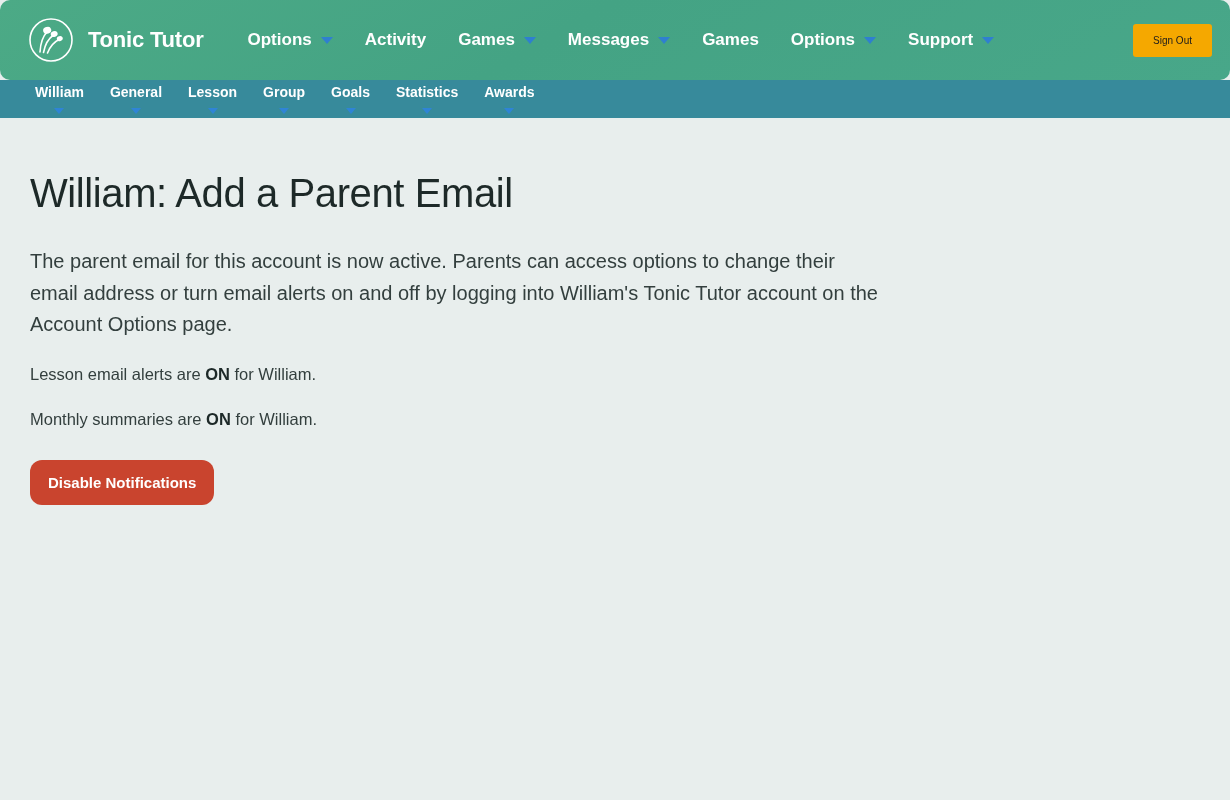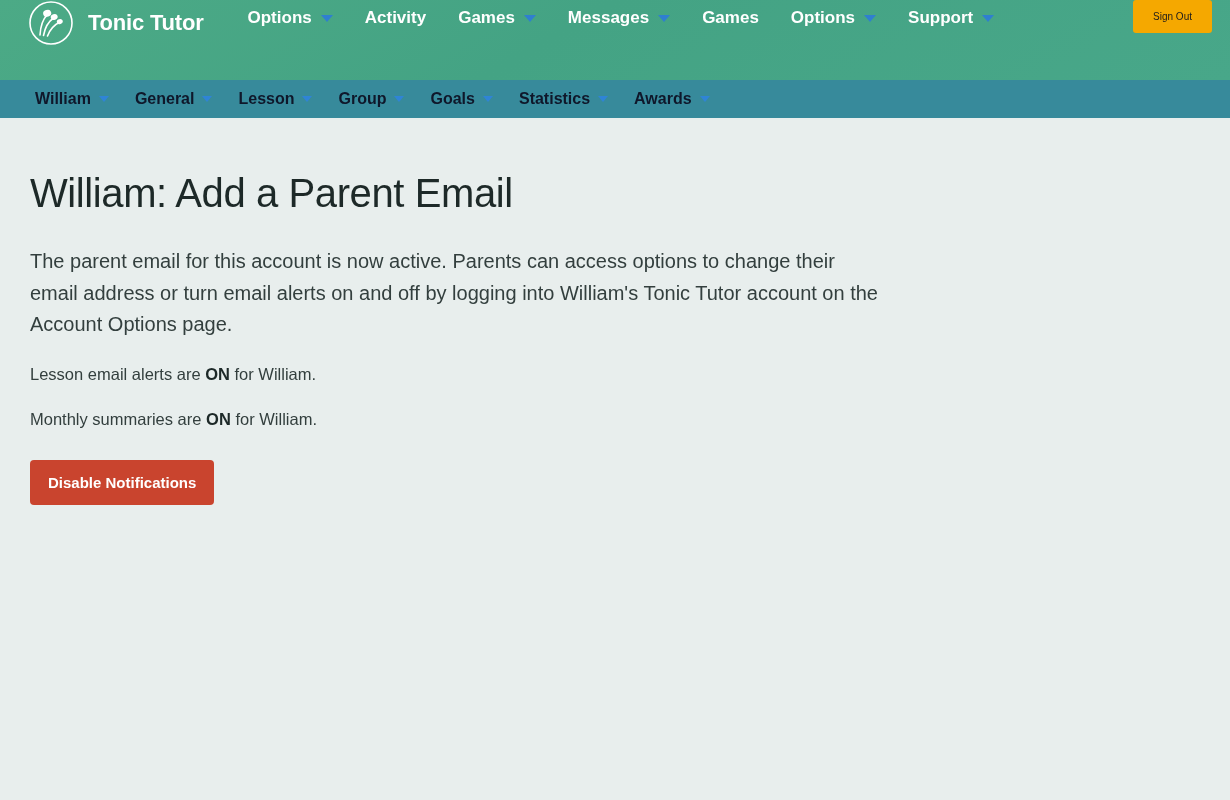--- a/index.html
+++ b/index.html
@@ -16,23 +16,24 @@
     font-family: "Liberation Sans", sans-serif;
     color: #2c3a39;
     -webkit-font-smoothing: antialiased;
   }
 
   
   .topbar {
     height: 80px;
     background: linear-gradient(150deg, #4caa86 0%, #44a384 45%, #48a789 100%);
     display: flex;
-    align-items: flex-start;
+    align-items: center;
     padding: 0 18px 0 28px;
     position: relative;
+    border-radius: 10px;
   }
 
   .brand {
     display: flex;
     align-items: center;
     gap: 14px;
     flex: 0 0 auto;
     text-decoration: none;
   }
 
@@ -109,26 +110,27 @@
     display: flex;
     align-items: center;
     padding-left: 22px;
   }
 
   .subbar .navitem {
     display: flex;
     align-items: center;
     gap: 8px;
     padding: 6px 13px;
-    color: #0f172a;
-    font-size: 16px;
+    color: #ffffff;
+    font-size: 14px;
     font-weight: 600;
     white-space: nowrap;
     cursor: pointer;
     text-decoration: none;
+    flex-direction: column;
   }
 
   
   .content {
     padding: 52px 30px 0 30px;
     max-width: 1230px;
   }
 
   .page-title {
     font-size: 40px;
@@ -157,21 +159,21 @@
   .status-line b { font-weight: bold; color: #1d2928; text-align: right; }
 
   .danger-btn {
     display: inline-block;
     background: #c9442e;
     color: #ffffff;
     font-size: 15px;
     font-weight: bold;
     font-family: "Liberation Sans", sans-serif;
     border: none;
-    border-radius: 4px;
+    border-radius: 12px;
     padding: 14px 18px;
     margin-top: 9px;
     cursor: pointer;
     white-space: nowrap;
   }
 </style>
 </head>
 <body>
 
 <header class="topbar">

